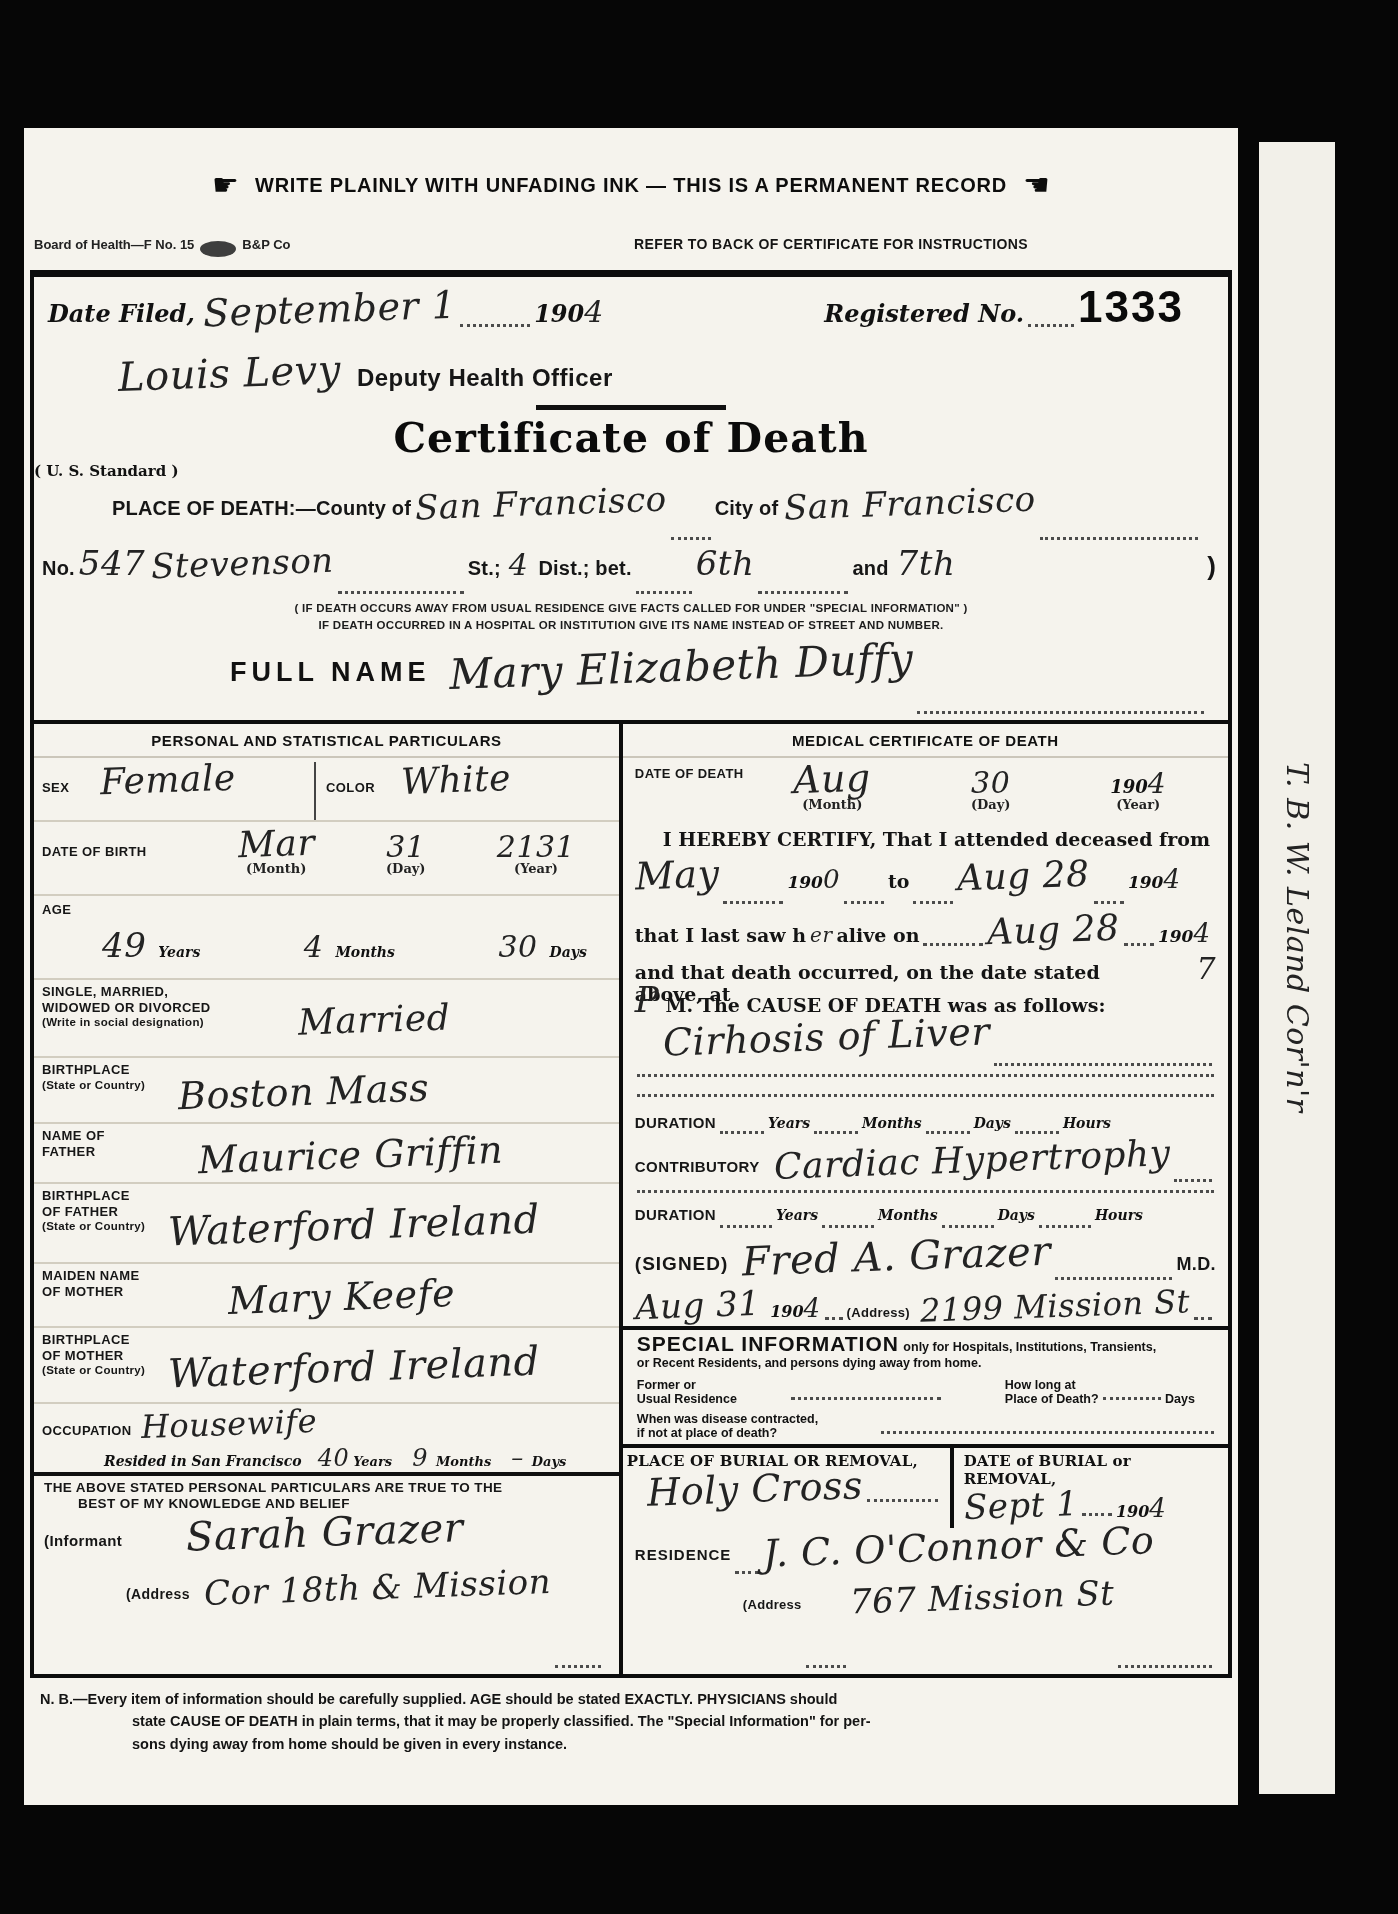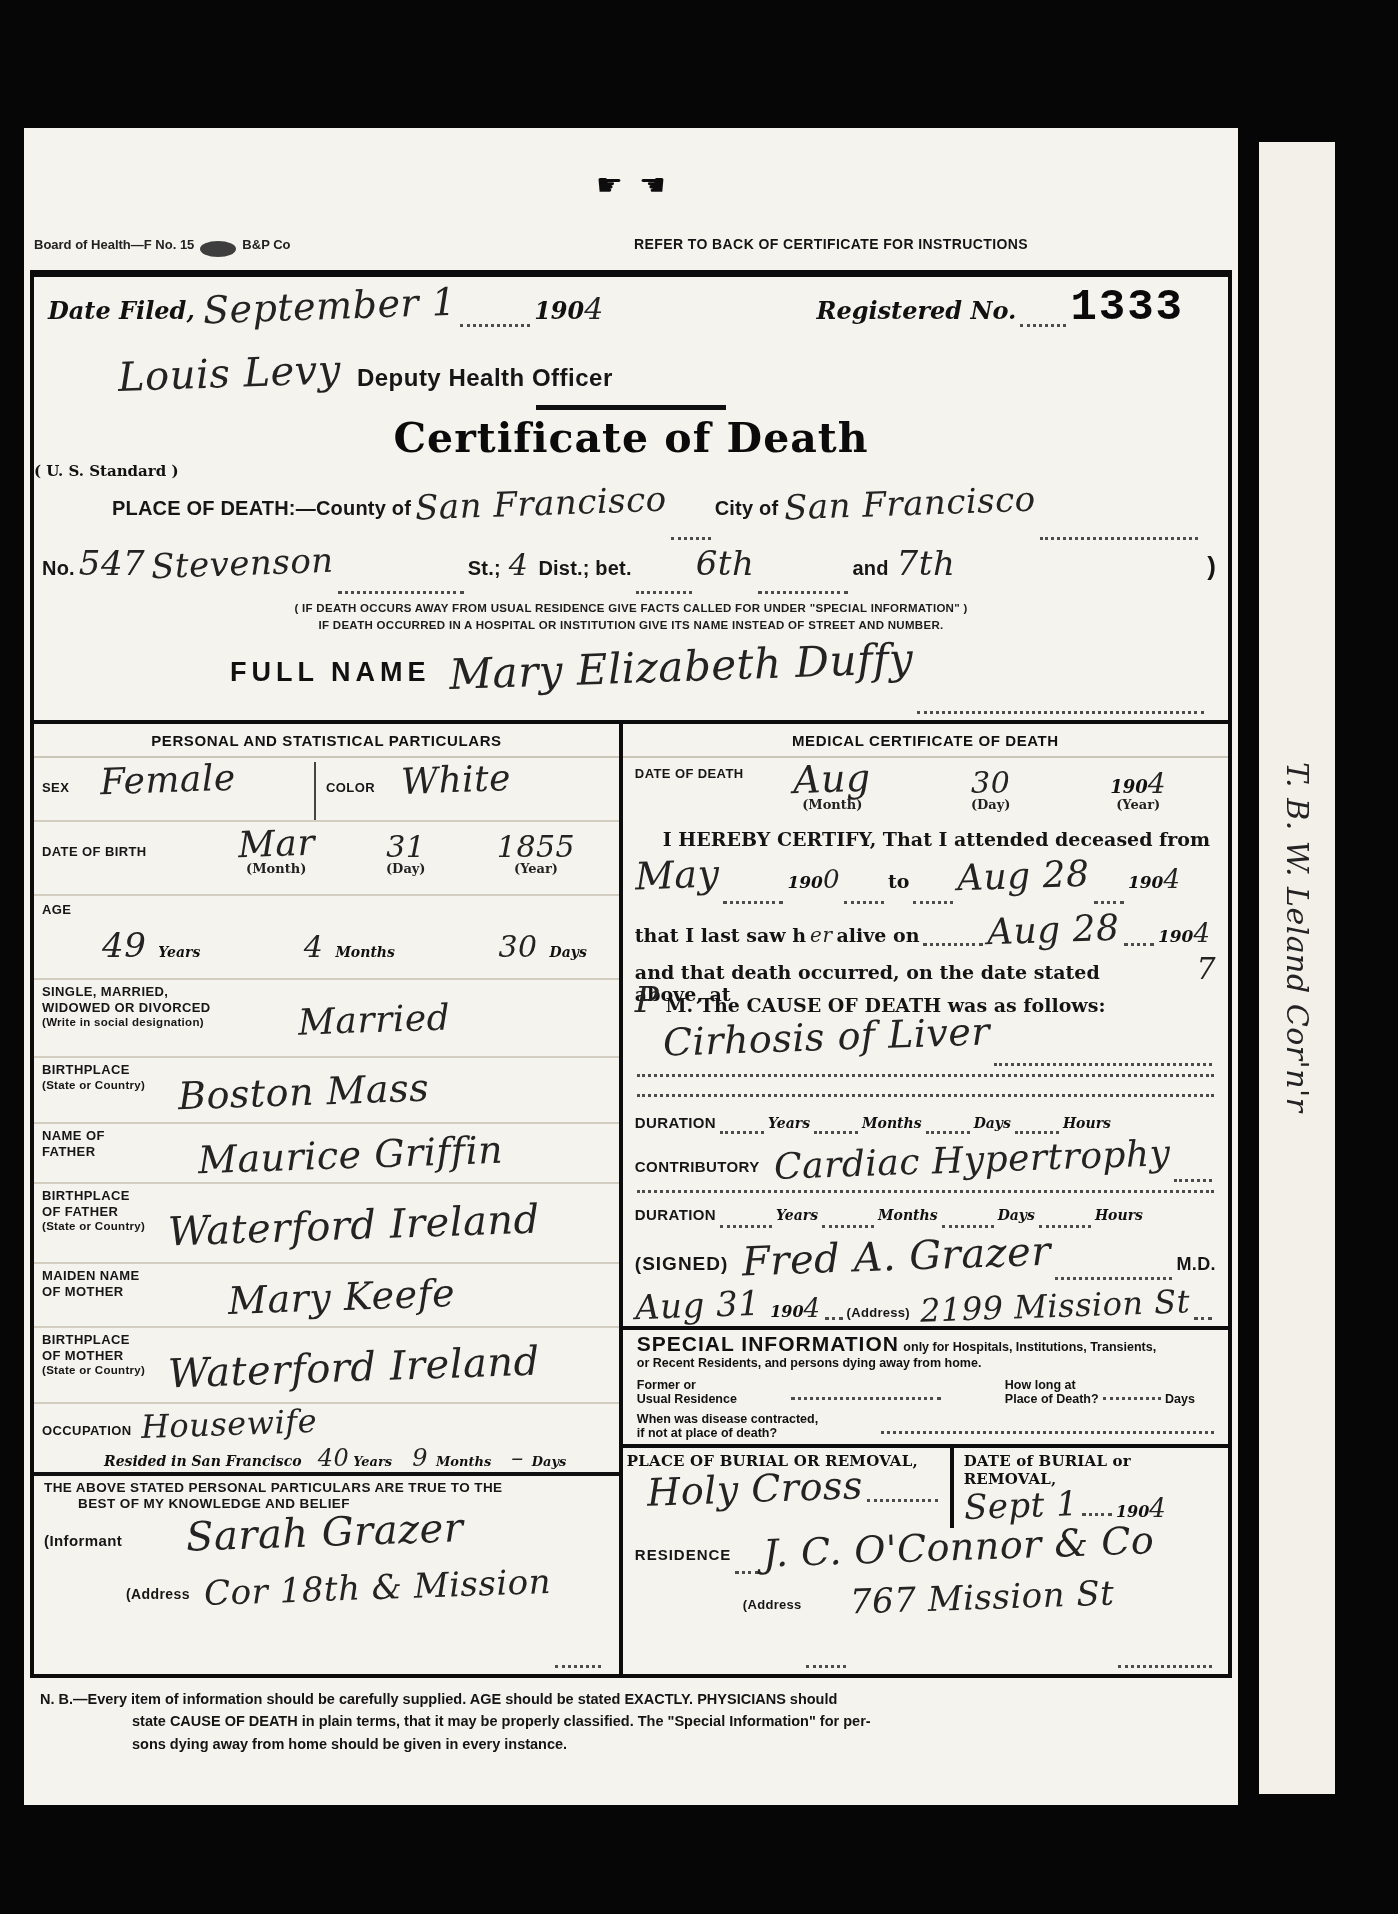--- a/index.html
+++ b/index.html
@@ -40,21 +40,21 @@
   .board-row{margin-top:36px;height:26px;display:flex;align-items:baseline;padding:0 10px 0 10px;}
   .board-txt{font-weight:bold;font-size:13px;color:#222;}
   .stamp{display:inline-block;width:36px;height:16px;background:#2a2a2a;border-radius:50%;margin:0 6px;align-self:center;opacity:.9;}
   .refer{font-weight:bold;font-size:14px;letter-spacing:.4px;margin-left:auto;margin-right:200px;color:#141414;}
   
   .form-box{
     margin:8px 6px 0 6px;border:4px solid #0c0c0c;border-top-width:7px;
     height:1408px;box-sizing:border-box;display:flex;flex-direction:column;
   }
   .row-datefiled{height:56px;padding:10px 18px 0 14px;}
-  .big-reg{font-family:Liberation Mono, monospace;font-weight:bold;font-size:44px;letter-spacing:2px;line-height:.9;color:#0a0a0a;}
+  .big-reg{font-family:Liberation Sans, sans-serif;font-weight:bold;font-size:44px;letter-spacing:2px;line-height:.9;color:#0a0a0a;}
   .row-officer{height:60px;padding-left:84px;align-items:flex-end;display:flex;gap:16px;}
   .dept-title{height:46px;text-align:center;font-family:"DejaVu Serif",serif;font-weight:bold;font-size:31px;letter-spacing:.2px;color:#0b0b0b;}
   .divider-short{width:190px;height:5px;background:#101010;margin:12px auto 0 auto;}
   .cert-title{margin-top:4px;text-align:center;font-family:"DejaVu Serif",serif;font-weight:bold;font-size:41px;color:#0b0b0b;letter-spacing:1px;}
   .cert-sub{font-family:"DejaVu Serif",serif;font-weight:bold;font-size:15px;height:24px;}
   .row-place{height:60px;padding:0 26px 0 78px;}
   .row-place .lbl,.row-street .lbl{font-size:20px;letter-spacing:.2px;text-align:right;}
   .row-street{height:54px;padding:0 12px 0 8px;}
   .fine-note{height:46px;text-align:center;font-weight:bold;font-size:11.5px;line-height:1.5;letter-spacing:.3px;color:#1c1c1c;}
   .row-fullname{height:74px;padding:0 20px 0 196px;}
@@ -84,20 +84,21 @@
   .footnote{margin-top:10px;padding:0 16px;font-weight:bold;font-size:14.5px;line-height:1.55;color:#141414;}
   .footnote .ind{padding-left:92px;}
 </style>
 </head>
 <body>
 
 <div class="paper">
 
   <div class="banner">
     <span class="hand">☛</span>
+    <span class="banner-text">WRITE PLAINLY WITH UNFADING INK — THIS IS A PERMANENT RECORD</span>
     <span class="hand">☚</span>
   </div>
 
   <div class="board-row">
     <span class="board-txt">Board of Health—F No. 15</span>
     <span class="stamp"></span>
     <span class="board-txt">B&amp;P Co</span>
     <span class="refer">REFER TO BACK OF CERTIFICATE FOR INSTRUCTIONS</span>
   </div>
 
@@ -185,21 +186,21 @@
           <div class="trio">
             <span class="grp">
                 <span class="hw s36 tilt">Mar</span>
                 <span class="sub">(Month)</span>
               </span>
             <span class="grp">
                 <span class="hw s30">31</span>
                 <span class="sub">(Day)</span>
               </span>
             <span class="grp">
-                <span class="hw s30">1855</span>
+                <span class="hw s30">2131</span>
                 <span class="sub">(Year)</span>
               </span>
           </div>
         </div>
 
         <div class="lc-row" style="height:84px">
           <span class="lbl">AGE</span>
           <div class="r" style="padding:10px 10px 0 60px">
             <span class="hw s34">49</span>
             <span class="iserif" style="font-size:14px;margin-left:12px">Years</span>

